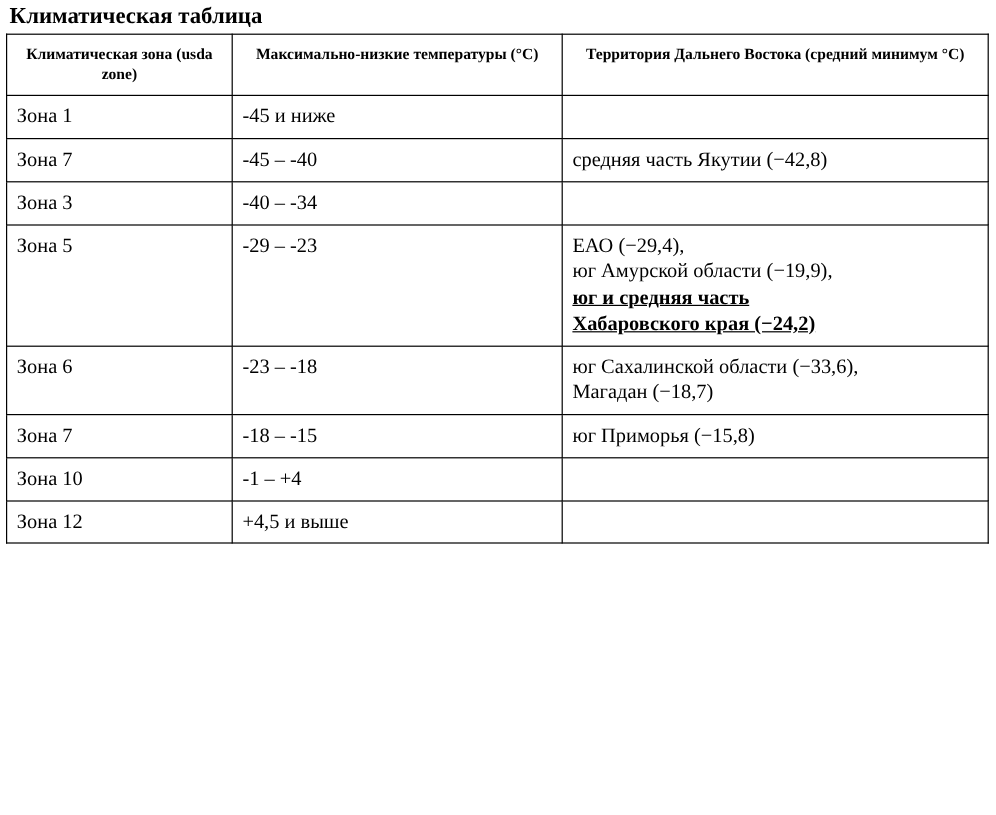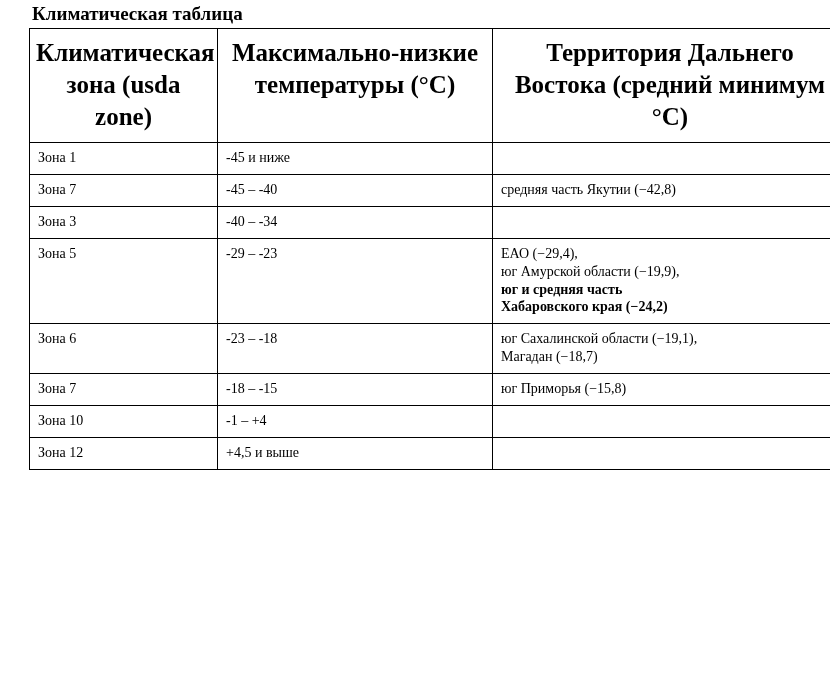--- a/index.html
+++ b/index.html
@@ -12,58 +12,57 @@
     height: 679px;
     font-family: "Liberation Serif", serif;
     color: #000000;
     overflow: hidden;
   }
   .page {
     position: relative;
     width: 830px;
     height: 617px;
     box-sizing: border-box;
-    padding-left: 24px;
   }
   .caption {
     font-family: "Liberation Serif", serif;
     font-size: 19px;
     font-weight: bold;
     line-height: 1;
     padding: 4px 0 5px 8px;
   }
   table.climate {
     border-collapse: collapse;
     width: 818px;
     margin-left: 5px;
     table-layout: fixed;
   }
   table.climate th,
   table.climate td {
     border: 1px solid #000000;
     vertical-align: top;
     padding: 6px 8px 7px 8px;
-    font-size: 14px;
+    font-size: 17px;
     line-height: 1.28;
   }
   table.climate thead th {
     text-align: center;
     font-weight: bold;
-    font-size: 25px;
+    font-size: 13px;
     padding: 8px 6px 9px 6px;
   }
   col.c1 { width: 188px; }
   col.c2 { width: 275px; }
   col.c3 { width: 355px; }
 
   td.zone { white-space: nowrap; }
   td.temp { white-space: nowrap; }
   td.terr { }
   td.terr .line { display: block; }
-  td.terr .line.b { font-weight: bold; }
+  td.terr .line.b { font-weight: bold; text-decoration: underline; }
   td.empty { }
 </style>
 </head>
 <body>
 
 <div class="page">
 
   <div class="caption">Климатическая таблица</div>
 
   <table class="climate">
@@ -104,21 +103,21 @@
             <span class="line">ЕАО (−29,4),</span>
             <span class="line">юг Амурской области (−19,9),</span>
             <span class="line b">юг и средняя часть</span>
             <span class="line b">Хабаровского края (−24,2)</span>
           </td>
         </tr>
         <tr>
           <td class="zone">Зона 6</td>
           <td class="temp">-23 – -18</td>
           <td class="terr">
-            <span class="line">юг Сахалинской области (−19,1),</span>
+            <span class="line">юг Сахалинской области (−33,6),</span>
             <span class="line">Магадан (−18,7)</span>
           </td>
         </tr>
         <tr>
           <td class="zone">Зона 7</td>
           <td class="temp">-18 – -15</td>
           <td class="terr">
             <span class="line">юг Приморья (−15,8)</span>
           </td>
         </tr>

